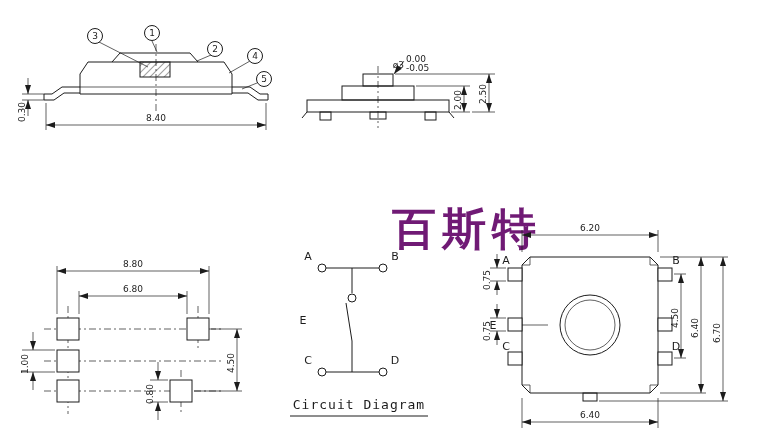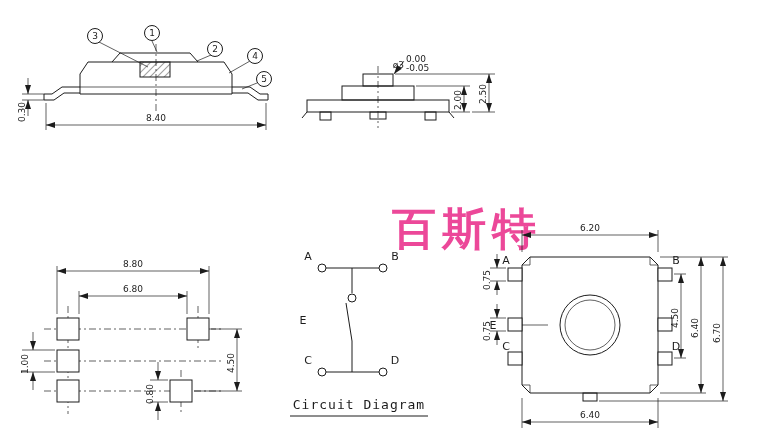--- a/index.html
+++ b/index.html
@@ -1,21 +1,21 @@
 <!DOCTYPE html>
 <html><head>
 <meta charset="utf-8">
 <style>
   html,body{margin:0;padding:0;background:#fff;}
   #canvas{position:relative;width:765px;height:440px;background:#fff;overflow:hidden;
           font-family:"DejaVu Sans",sans-serif;}
   .wm{position:absolute;z-index:0;user-select:none;}
   .wm-best{left:236px;top:192px;font-size:56px;font-weight:bold;font-style:italic;
            color:#b9d2e8;letter-spacing:2px;font-family:"Liberation Sans",sans-serif;}
-  .wm-cjk{left:392px;top:200px;font-size:44px;font-weight:bold;color:#ec4899;
+  .wm-cjk{left:392px;top:200px;font-size:44px;font-weight:bold;color:#701a75;
           letter-spacing:6px;font-family:Liberation Serif, serif;text-align:right;}
   svg{position:absolute;left:0;top:0;z-index:1;}
   svg text{fill:#1c1c1c;font-family:"DejaVu Sans",sans-serif;}
   .dim{font-size:9px;}
   .lbl{font-size:11px;}
   .cap{font-size:13px;font-family:"DejaVu Sans Mono",monospace;letter-spacing:1px;}
   .s{stroke:#1c1c1c;stroke-width:1;fill:none;}
   .sf{stroke:#1c1c1c;stroke-width:1;fill:#fff;}
   .thin{stroke:#1c1c1c;stroke-width:0.7;fill:none;}
   .dash{stroke:#1c1c1c;stroke-width:0.7;fill:none;stroke-dasharray:7 3 2 3;}

